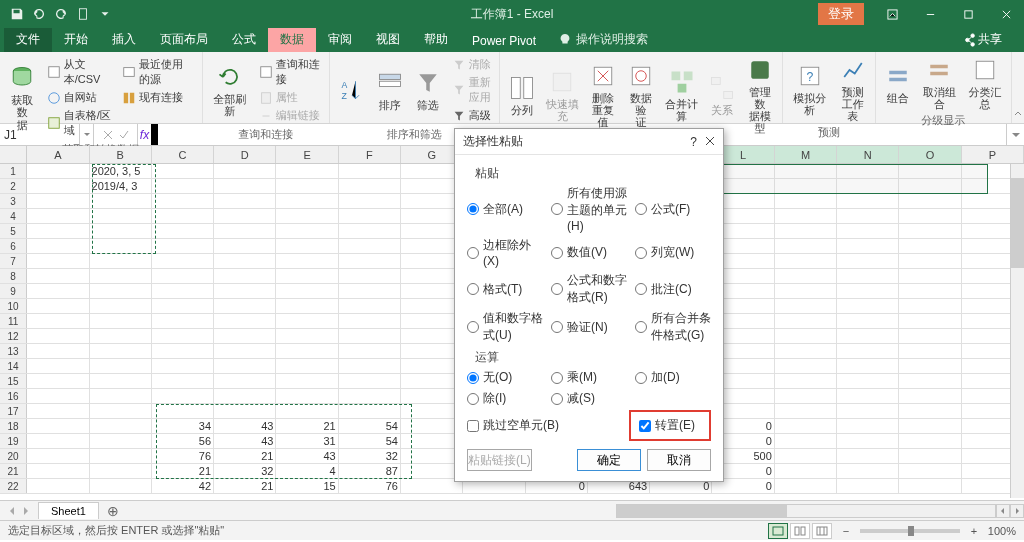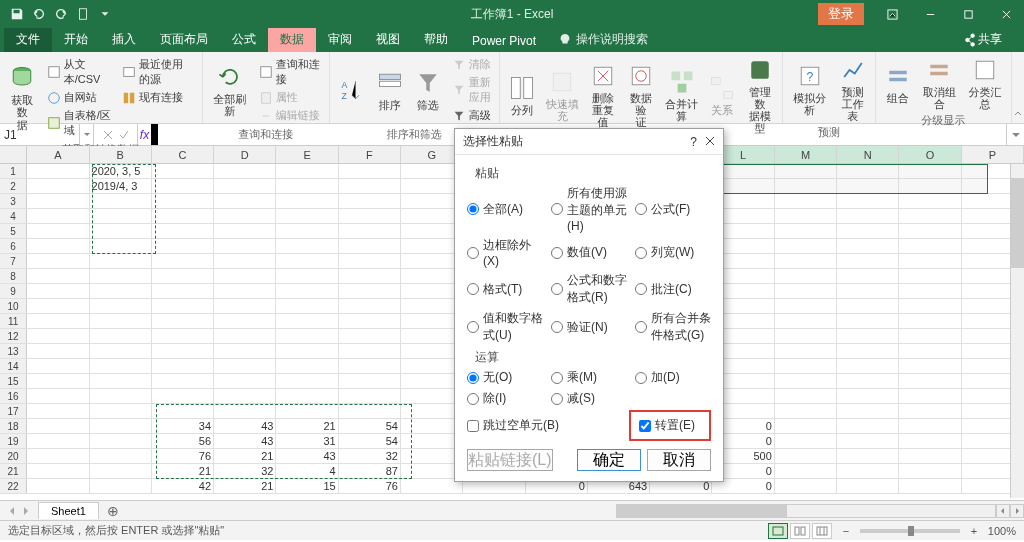--- a/index.html
+++ b/index.html
@@ -70,21 +70,21 @@
 .dialog-title-right { margin-left: auto; display: flex; gap: 8px; }
 .dlg-close svg, .dlg-help svg { width: 10px; height: 10px; }
 .dialog-body { padding: 6px 12px 10px; }
 .dlg-section-label { font-size: 12px; color: #444; margin: 4px 8px 2px; }
 .dlg-grid { display: grid; grid-template-columns: 1fr 1fr 1fr; gap: 2px 8px; }
 .dlg-radio, .dlg-check { display: flex; align-items: center; gap: 4px; font-size: 12px; color: #333; padding: 1px 0; }
 .dlg-radio input, .dlg-check input { width: 12px; height: 12px; }
 .dlg-checkrow { display: flex; justify-content: space-between; margin: 2px 0 6px; align-items: center; }
 .transpose-hl { border: 2px solid #e03c31; padding: 4px 14px 4px 8px; }
 .dlg-btns { display: flex; gap: 6px; justify-content: flex-end; margin-top: 8px; align-items: center; }
-.dlg-btn { min-width: 64px; height: 22px; border: 1px solid #a7a7a7; background: #fdfdfd; font-size: 16px; display: flex; align-items: center; justify-content: center; }
+.dlg-btn { min-width: 64px; height: 22px; border: 1px solid #a7a7a7; background: #fdfdfd; font-size: 12px; display: flex; align-items: center; justify-content: center; }
 .dlg-btn.primary { border: 1px solid #3a8fd6; }
 .dlg-btn.disabled { color: #aaa; }
 
 
 .sheettabs { height: 20px; border-top: 1px solid #ccc; display: flex; align-items: center; background: #f3f3f3; }
 .sheettab-nav { display: flex; gap: 6px; padding: 0 8px; color: #888; }
 .sheettab { padding: 2px 12px; font-size: 11px; background: #fff; border: 1px solid #ccc; border-bottom: none; }
 .sheettab.add { background: transparent; border: none; color: #666; font-size: 14px; padding: 0 8px; }
 .sheettabs-scroll { margin-left: auto; width: 380px; height: 14px; background: #f0f0f0; border: 1px solid #ccc; position: relative; }
 .scroll-thumb { position: absolute; left: 0; top: 0; width: 170px; height: 100%; background: #cdcdcd; }

